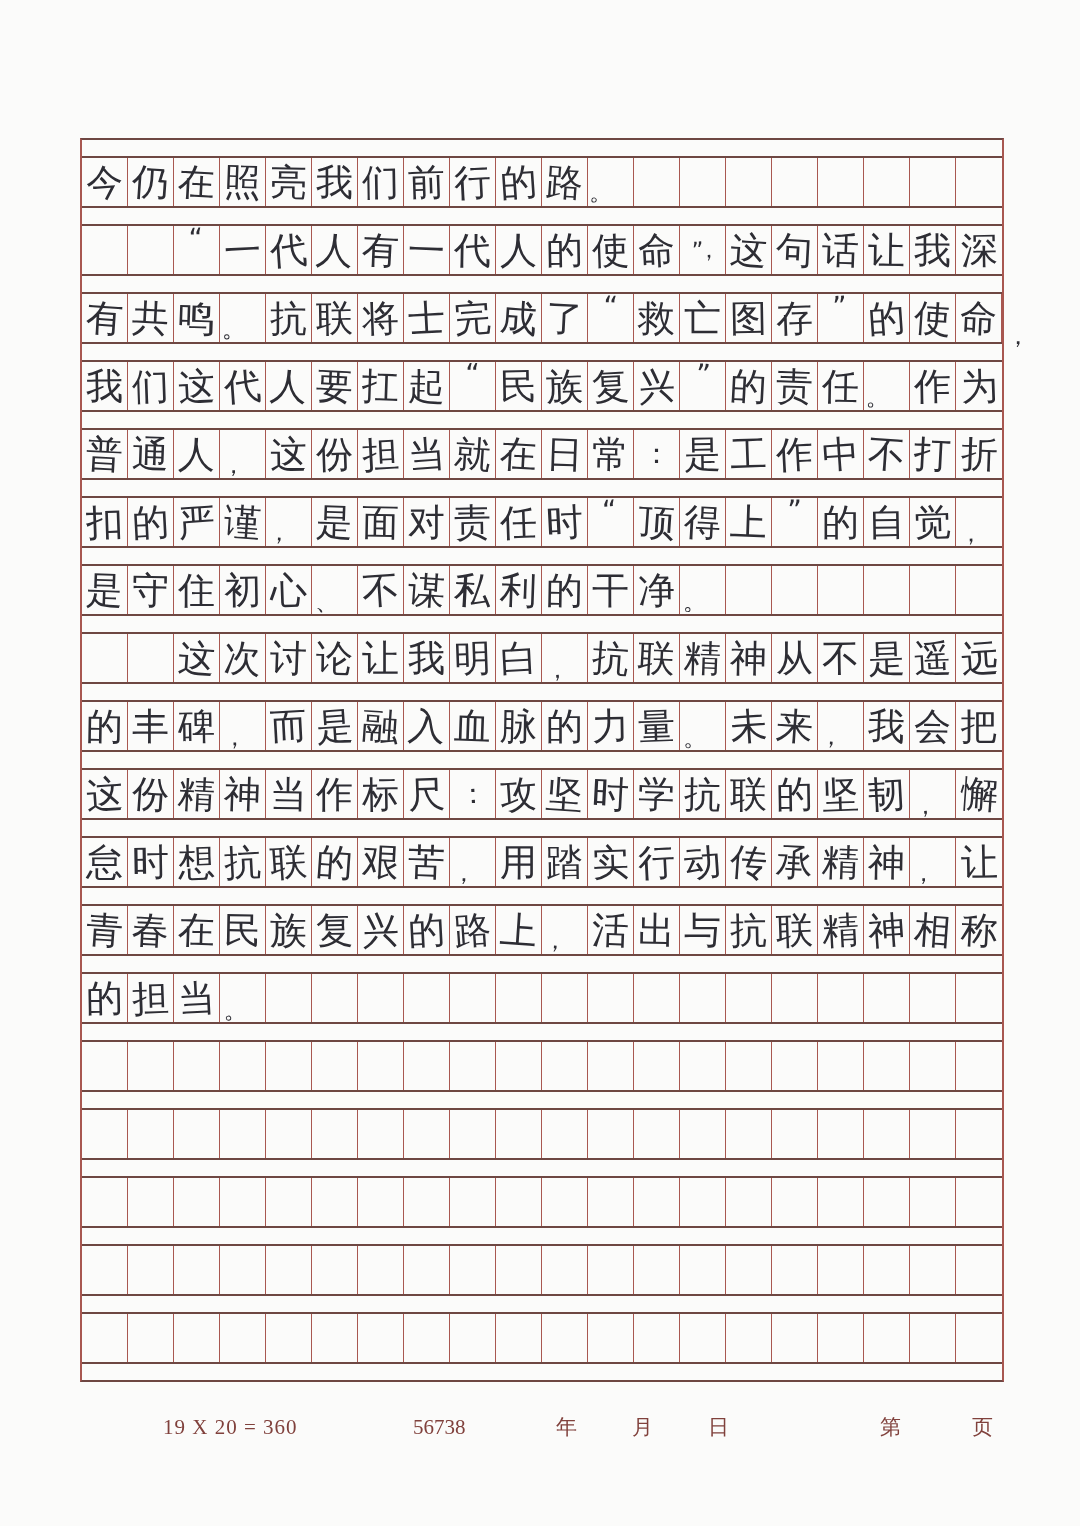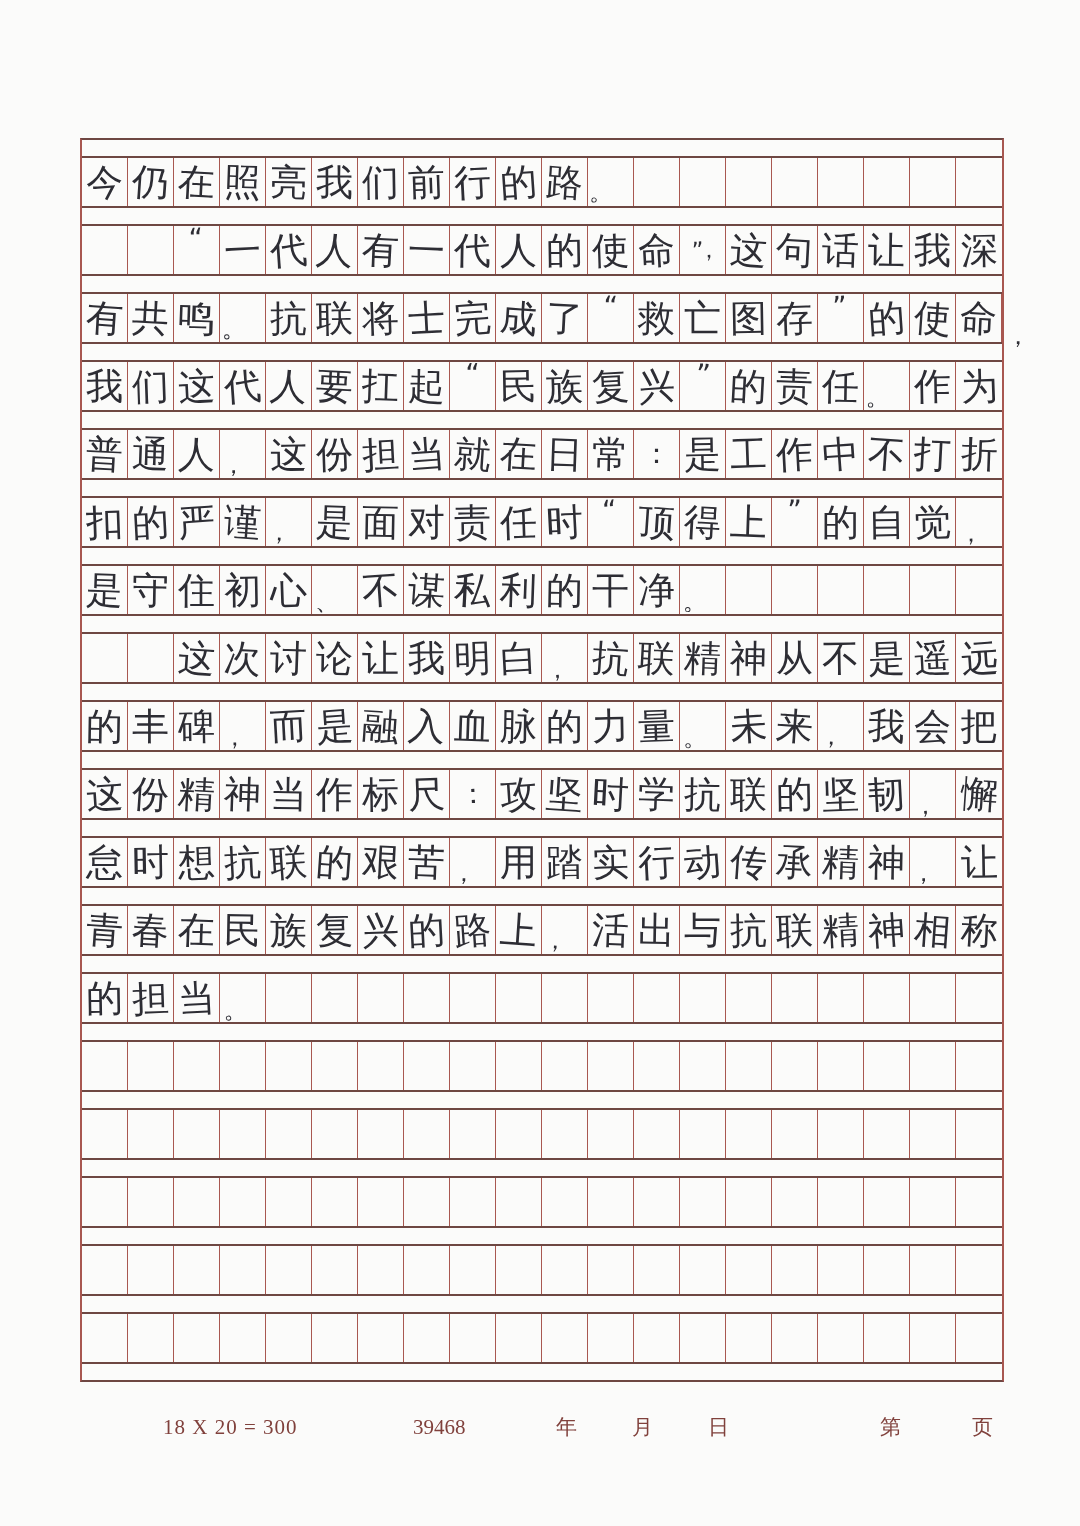--- a/index.html
+++ b/index.html
@@ -943,22 +943,22 @@
         <div class="cell"></div>
         <div class="cell"></div>
         <div class="cell"></div>
         <div class="cell"></div>
         <div class="cell"></div>
       </div>
       <div class="spacer"></div>
     </div>
 
   <div class="footer">
-    <span class="footer-item f-formula">18 X 20 = 300</span>
-    <span class="footer-item f-serial">39468</span>
+    <span class="footer-item f-formula">19 X 20 = 360</span>
+    <span class="footer-item f-serial">56738</span>
     <span class="footer-item f-year">年</span>
     <span class="footer-item f-month">月</span>
     <span class="footer-item f-day">日</span>
     <span class="footer-item f-pageword">第</span>
     <span class="footer-item f-pageunit">页</span>
   </div>
 
 </div>
 
 </body></html>

